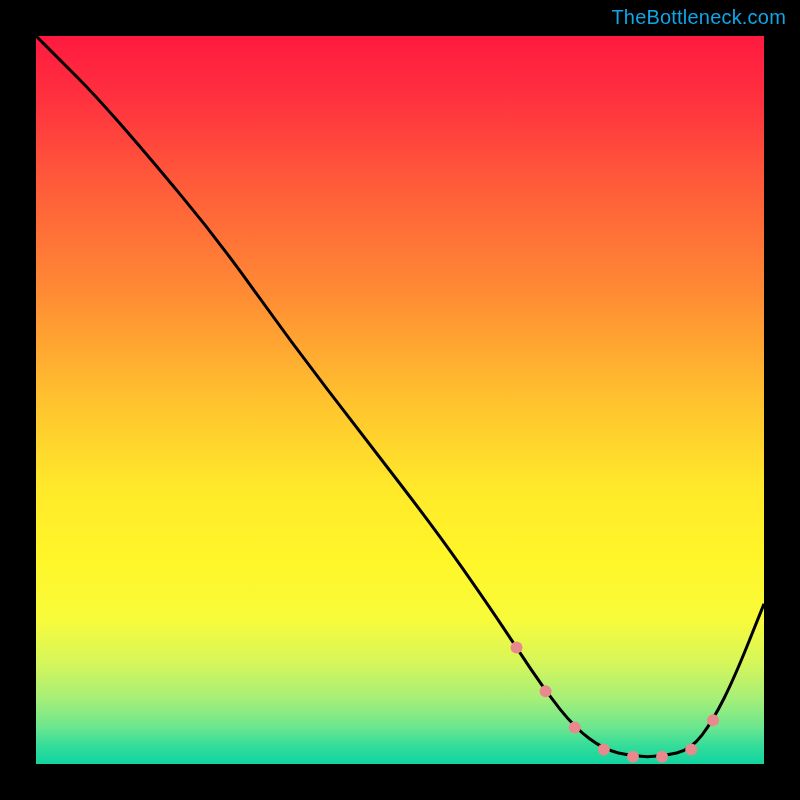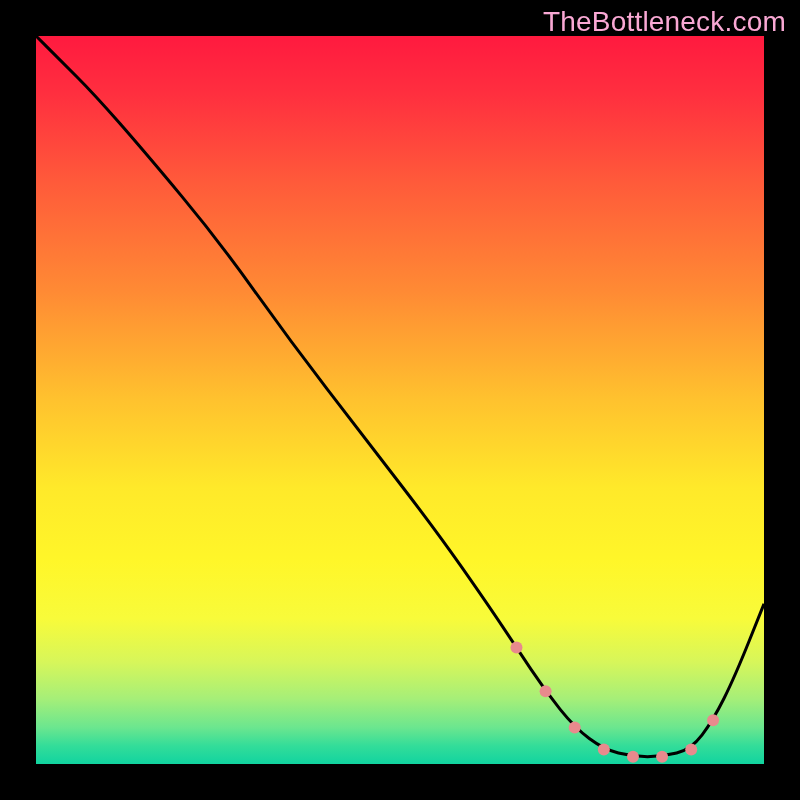--- a/index.html
+++ b/index.html
@@ -8,22 +8,22 @@
     position: relative;
     width: 800px;
     height: 800px;
     background: #000;
   }
   .watermark {
     position: absolute;
     top: 6px;
     right: 14px;
     font-family: Arial, Helvetica, sans-serif;
-    font-size: 28px;
-    color: #f9a8d4;
+    font-size: 20px;
+    color: #0ea5e9;
     letter-spacing: 0.2px;
   }
   .plot {
     position: absolute;
     left: 36px;
     top: 36px;
     width: 728px;
     height: 728px;
     overflow: hidden;
   }

